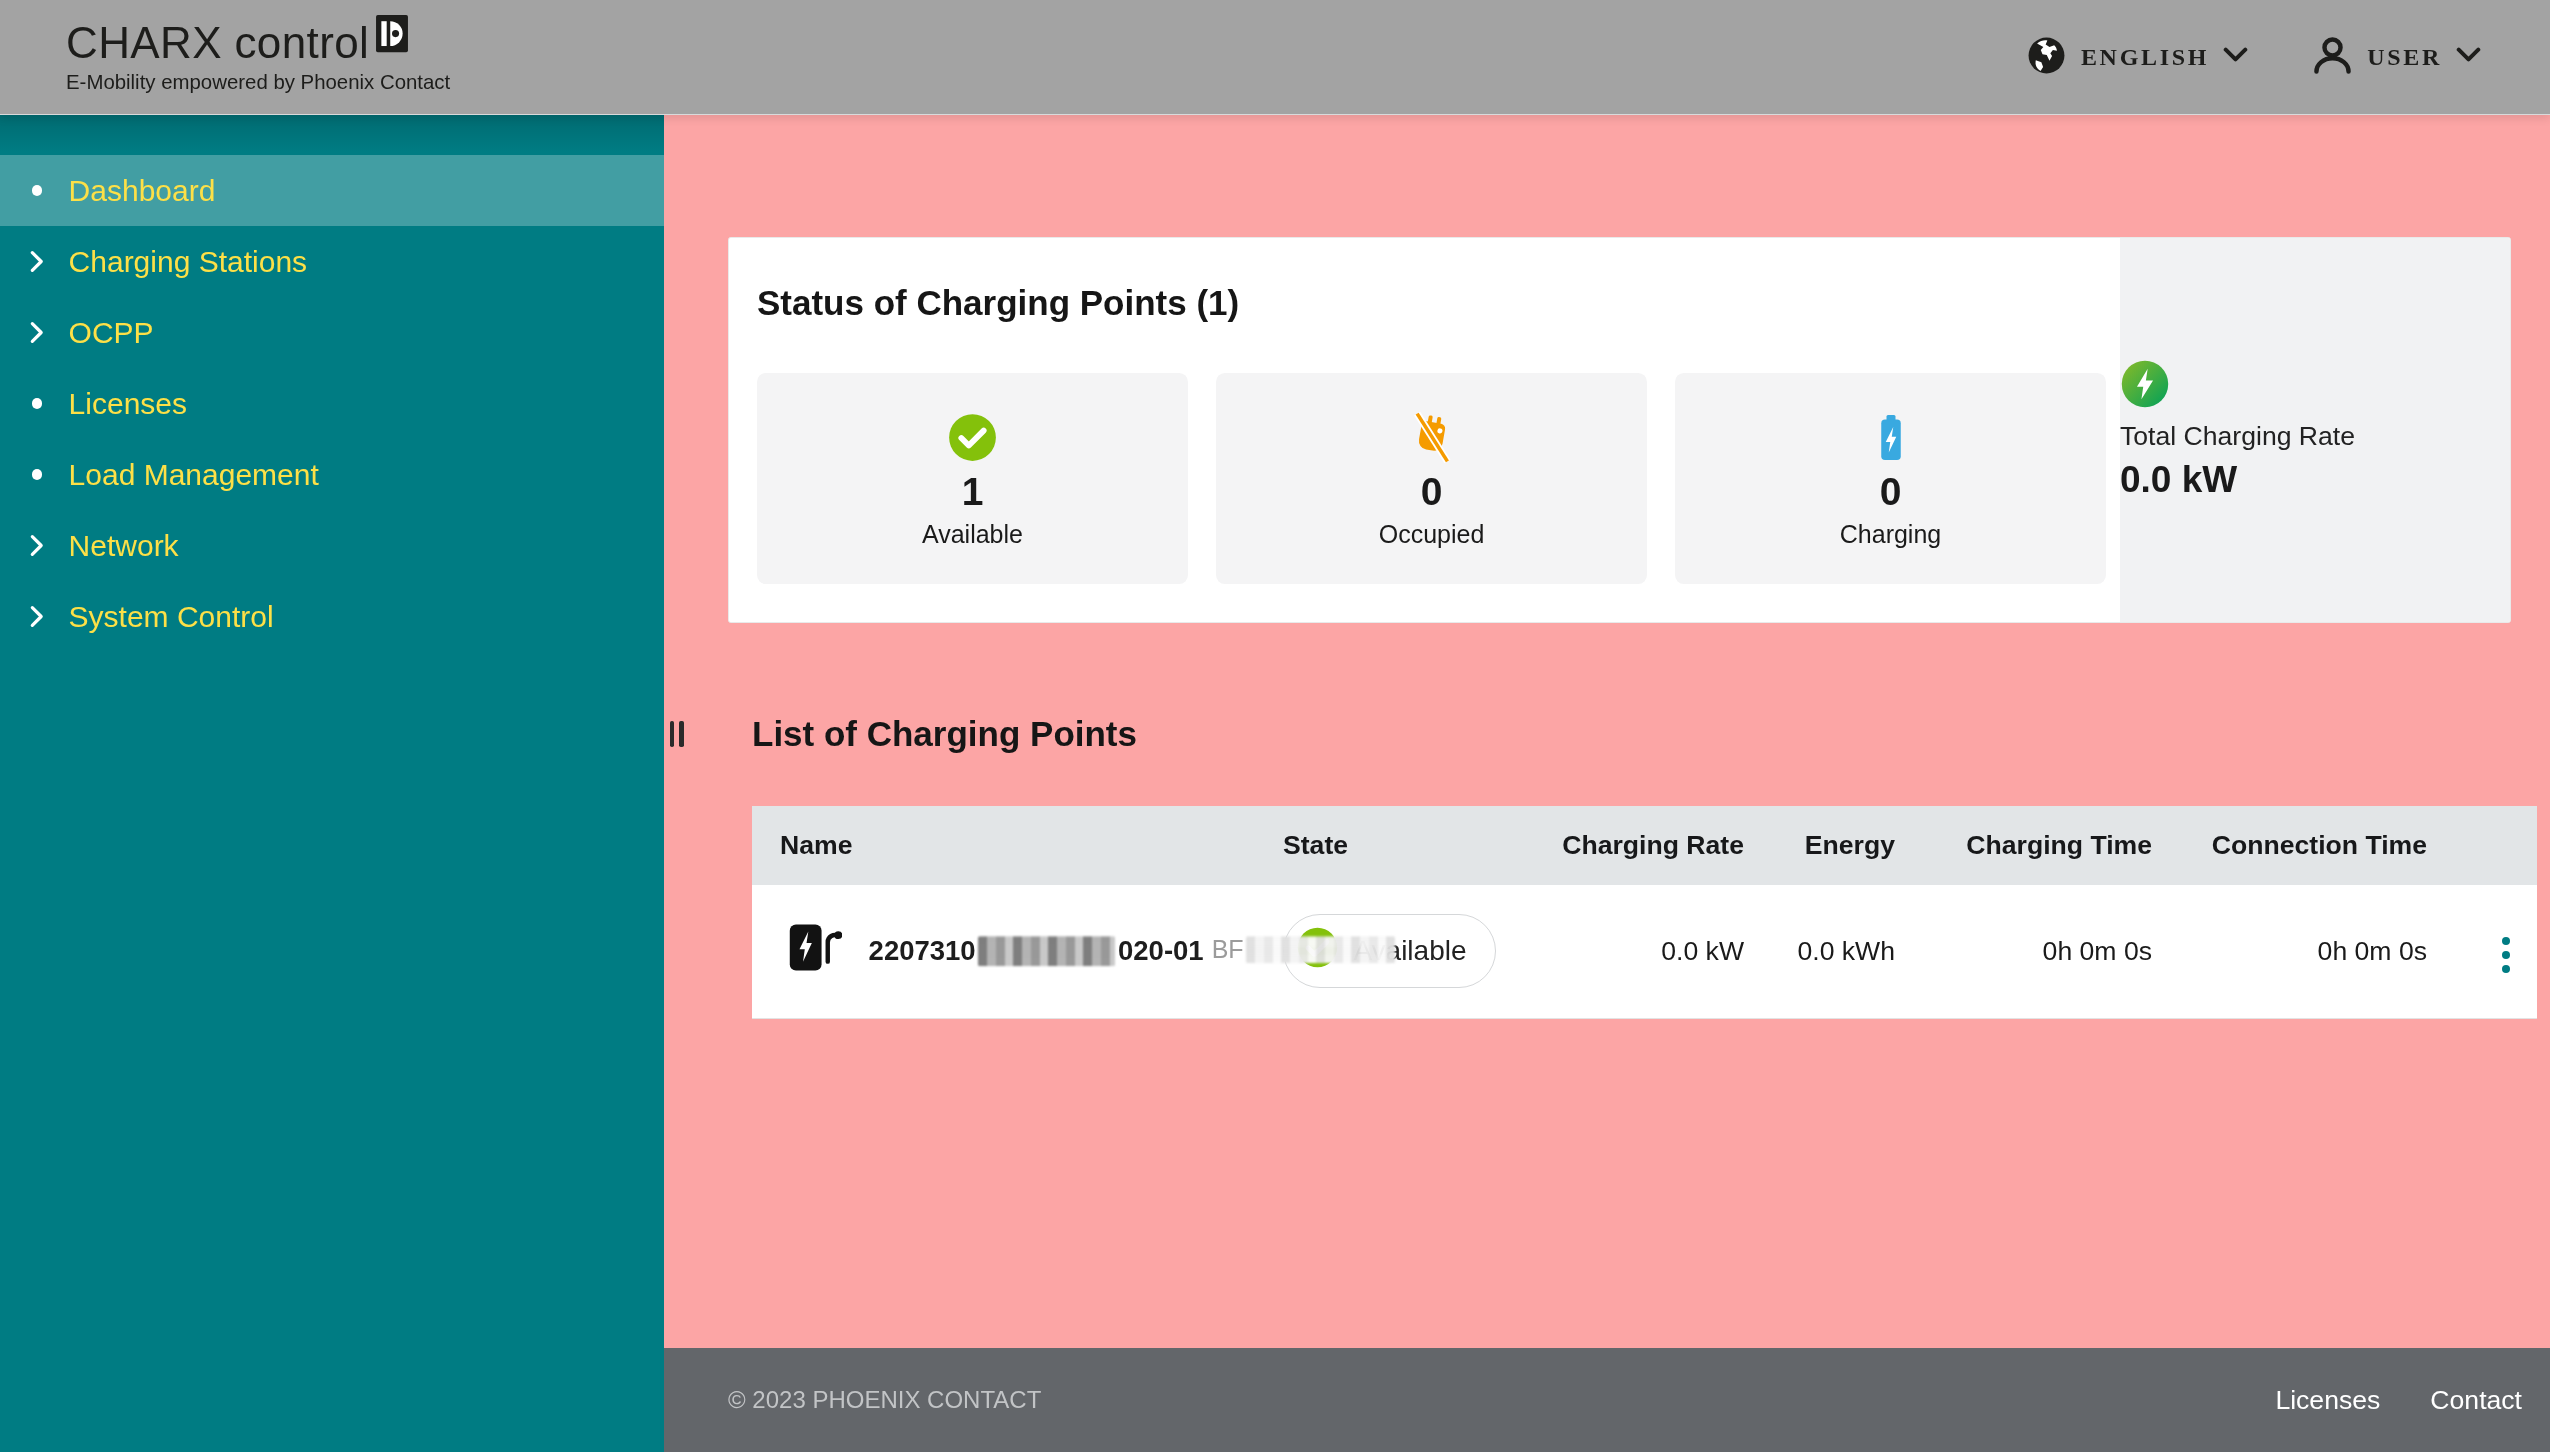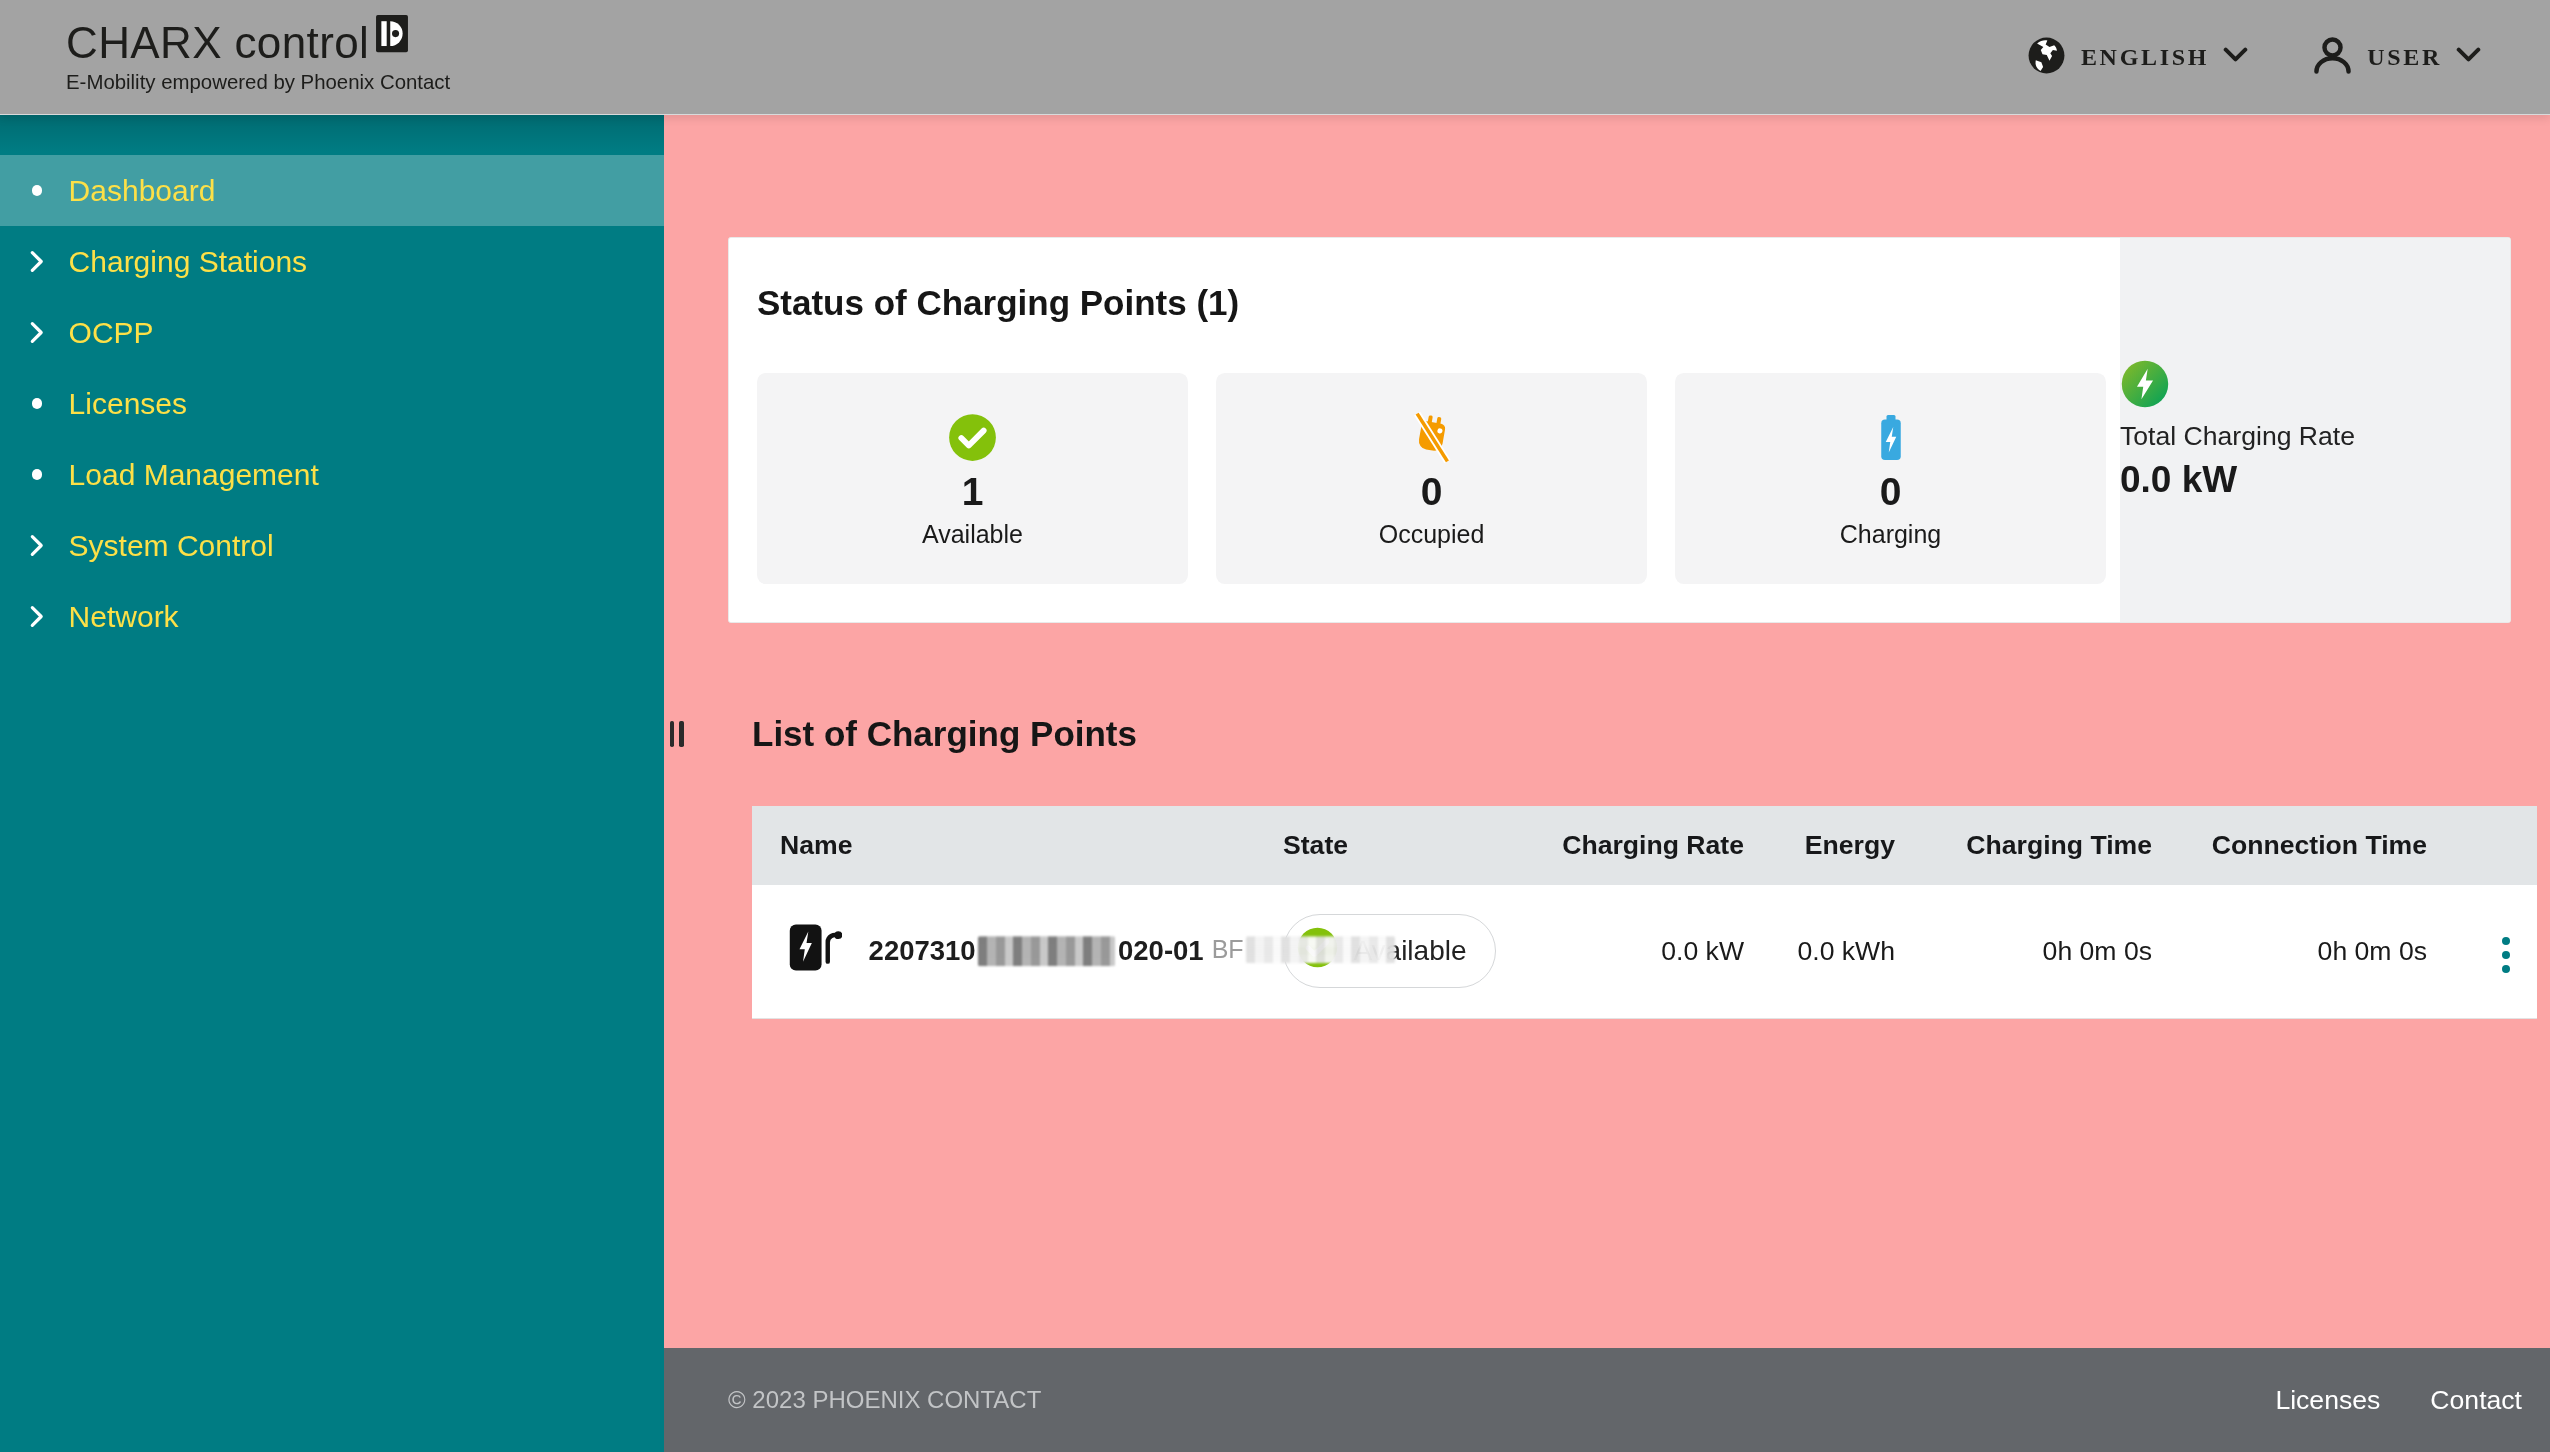--- a/index.html
+++ b/index.html
@@ -231,29 +231,29 @@
           <span class="bullet"></span>
         </span>
       <span class="nav-label">Load Management</span>
     </div>
     <div class="nav-item">
       <span class="marker">
           <svg width="19.5" height="25" viewBox="0 0 22 28">
             <path d="M6 4l10 10L6 24" stroke="#fff" stroke-width="3.6" fill="none" stroke-linecap="round" stroke-linejoin="round"></path>
           </svg>
         </span>
-      <span class="nav-label">System Control</span>
+      <span class="nav-label">Network</span>
     </div>
     <div class="nav-item">
       <span class="marker">
           <svg width="19.5" height="25" viewBox="0 0 22 28">
             <path d="M6 4l10 10L6 24" stroke="#fff" stroke-width="3.6" fill="none" stroke-linecap="round" stroke-linejoin="round"></path>
           </svg>
         </span>
-      <span class="nav-label">Network</span>
+      <span class="nav-label">System Control</span>
     </div>
   </nav>
 </aside>
 
 <div class="drag-handle">
     <i></i>
     <i></i>
   </div>
 
 <main class="main">

